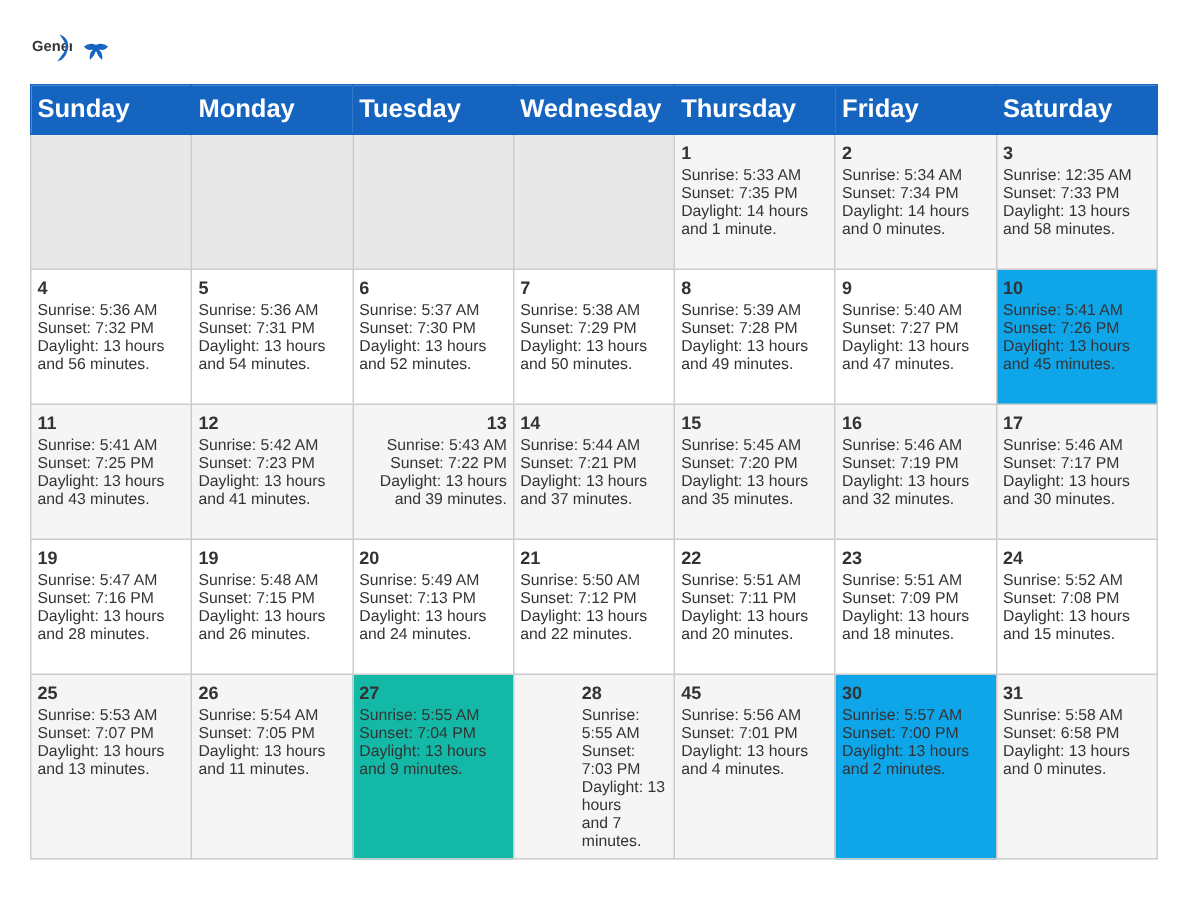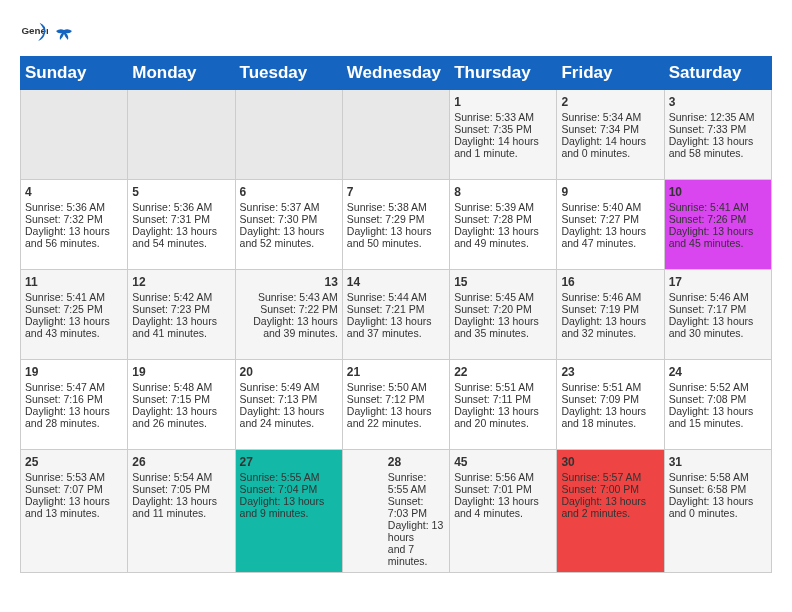--- a/index.html
+++ b/index.html
@@ -179,21 +179,21 @@
           <div>Daylight: 13 hours</div>
           <div>and 49 minutes.</div>
         </td>
         <td style="background: rgb(255, 255, 255);">
           <span class="day-number">9</span>
           <div>Sunrise: 5:40 AM</div>
           <div>Sunset: 7:27 PM</div>
           <div>Daylight: 13 hours</div>
           <div>and 47 minutes.</div>
         </td>
-        <td style="background: #d946ef;">
+        <td style="background: #0ea5e9;">
           <span class="day-number">10</span>
           <div>Sunrise: 5:41 AM</div>
           <div>Sunset: 7:26 PM</div>
           <div>Daylight: 13 hours</div>
           <div>and 45 minutes.</div>
         </td>
       </tr>
       <tr>
         <td style="background: rgb(245, 245, 245);">
           <span class="day-number">11</span>
@@ -325,21 +325,21 @@
           <div>Daylight: 13 hours</div>
           <div>and 7 minutes.</div>
         </td>
         <td style="background: rgb(245, 245, 245);">
           <span class="day-number">45</span>
           <div>Sunrise: 5:56 AM</div>
           <div>Sunset: 7:01 PM</div>
           <div>Daylight: 13 hours</div>
           <div>and 4 minutes.</div>
         </td>
-        <td style="background: #ef4444; margin-top: 28px;">
+        <td style="background: #0ea5e9; margin-top: 28px;">
           <span class="day-number">30</span>
           <div>Sunrise: 5:57 AM</div>
           <div>Sunset: 7:00 PM</div>
           <div>Daylight: 13 hours</div>
           <div>and 2 minutes.</div>
         </td>
         <td style="background: rgb(245, 245, 245);">
           <span class="day-number">31</span>
           <div>Sunrise: 5:58 AM</div>
           <div>Sunset: 6:58 PM</div>

